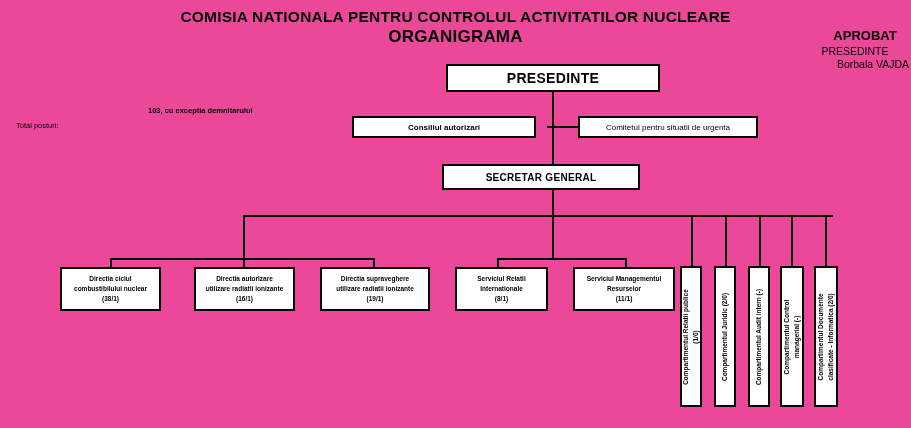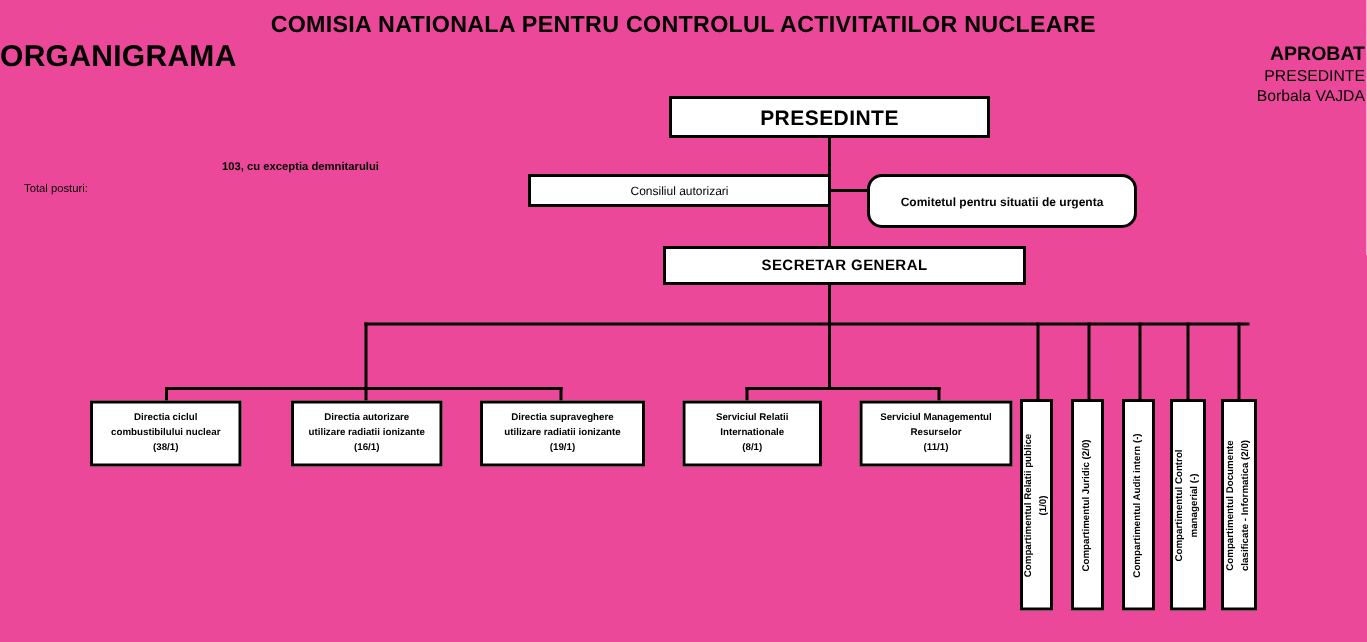--- a/index.html
+++ b/index.html
@@ -28,33 +28,33 @@
     text-align: center;
     font-size: 15.5px;
     font-weight: bold;
     letter-spacing: 0.2px;
   }
   .title-sub {
     position: absolute;
     left: 0;
     top: 27px;
     width: 911px;
-    text-align: left;
-    font-size: 20px;
+    text-align: center;
+    font-size: 17px;
     font-weight: bold;
     letter-spacing: 0.2px;
   }
 
   
   .approve {
     position: absolute;
     left: 800px;
     top: 28px;
     width: 110px;
-    text-align: right;
+    text-align: center;
   }
   .approve-title {
     font-size: 13px;
     font-weight: bold;
     margin-left: 20px;
   }
   .approve-role {
     font-size: 10.5px;
     margin-top: 2px;
   }
@@ -97,39 +97,38 @@
     top: 64px;
     width: 214px;
     height: 28px;
     font-size: 14px;
     font-weight: bold;
     letter-spacing: 0.3px;
   }
   .box-council {
     left: 352px;
     top: 116px;
-    width: 202px;
+    width: 184px;
     height: 22px;
     font-size: 8px;
-    font-weight: normal;
+    font-weight: bold;
     text-align: center;
   }
   .box-committee {
     left: 578px;
     top: 116px;
     width: 180px;
-    height: 36px;
+    height: 22px;
     font-size: 8px;
-    font-weight: bold;
-    border-radius: 10px;
+    font-weight: normal;
   }
   .box-secretary {
     left: 442px;
     top: 164px;
-    width: 242px;
+    width: 198px;
     height: 26px;
     font-size: 10px;
     font-weight: bold;
     letter-spacing: 0.3px;
   }
 
   
   .dept {
     position: absolute;
     box-sizing: border-box;

